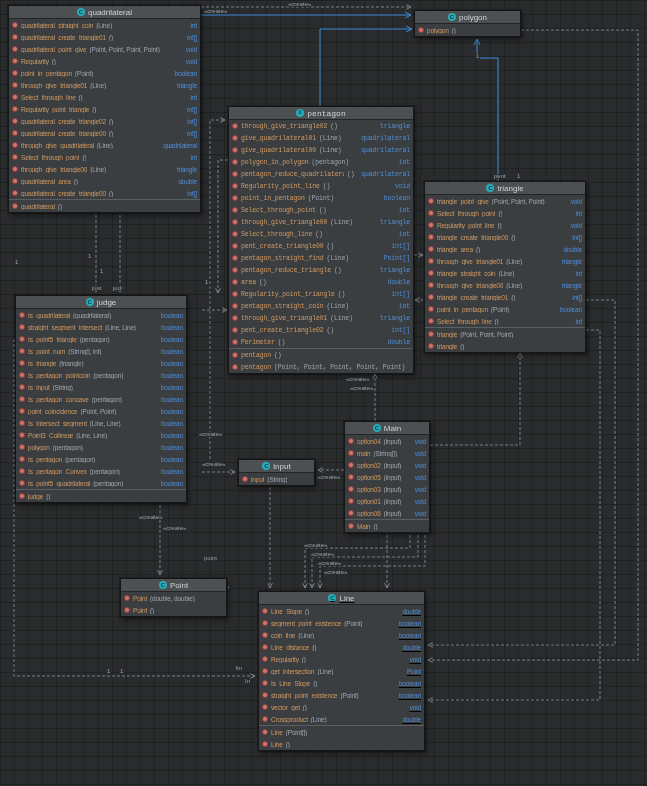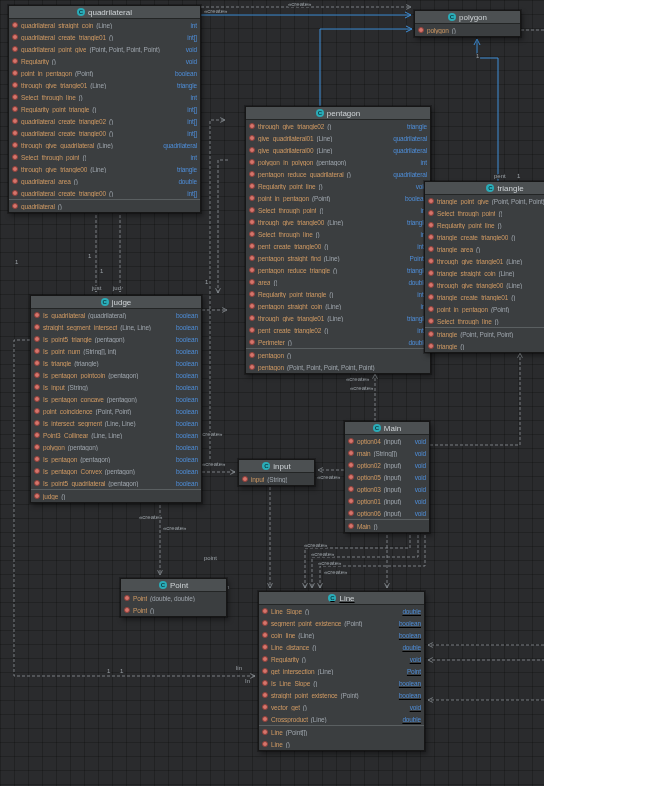--- a/index.html
+++ b/index.html
@@ -1,19 +1,19 @@
 <!DOCTYPE html>
 <html><head>
 <meta charset="utf-8">
 <style>
   * { margin:0; padding:0; box-sizing:border-box; }
   html,body { width:647px; height:786px; overflow:hidden; }
   body { font-family:"Liberation Sans", sans-serif; }
   #canvas{
-    position:relative; width:544px; height:786px;
+    position:relative; width:647px; height:786px;
     background-color:#2a2b2d;
     background-image:
       linear-gradient(rgba(0,0,0,.22) 1px, transparent 1px),
       linear-gradient(90deg, rgba(0,0,0,.22) 1px, transparent 1px);
     background-size:14px 14px;
     overflow:hidden;
   }
   #edges{ position:absolute; inset:0; z-index:1; }
   .cls{
     position:absolute; z-index:2;
@@ -231,21 +231,21 @@
       </div>
       <div></div>
       <div>
         <div class="m-row">
           <span class="m-icon"></span>
           <span class="m-name">polygon</span>
           <span class="m-params">()</span>
         </div>
       </div>
     </div>
-    <div class="cls" style="left: 245px; top: 106px; width: 186px;">
+    <div class="cls" style="left: 228px; top: 106px; width: 186px; font-family: Liberation Mono, monospace;">
       <div class="cls-header">
         <span class="cls-icon">C</span>
         <span class="cls-title">pentagon</span>
       </div>
       <div>
         <div class="m-row">
           <span class="m-icon"></span>
           <span class="m-name">through_give_triangle02</span>
           <span class="m-params">()</span>
           <span class="m-type">triangle</span>
@@ -451,21 +451,21 @@
           <span class="m-name">triangle</span>
           <span class="m-params">(Point, Point, Point)</span>
         </div>
         <div class="m-row">
           <span class="m-icon"></span>
           <span class="m-name">triangle</span>
           <span class="m-params">()</span>
         </div>
       </div>
     </div>
-    <div class="cls" style="left: 30px; top: 295px; width: 172px;">
+    <div class="cls" style="left: 15px; top: 295px; width: 172px;">
       <div class="cls-header">
         <span class="cls-icon">C</span>
         <span class="cls-title">judge</span>
       </div>
       <div>
         <div class="m-row">
           <span class="m-icon"></span>
           <span class="m-name">Is_quadrilateral</span>
           <span class="m-params">(quadrilateral)</span>
           <span class="m-type">boolean</span>

